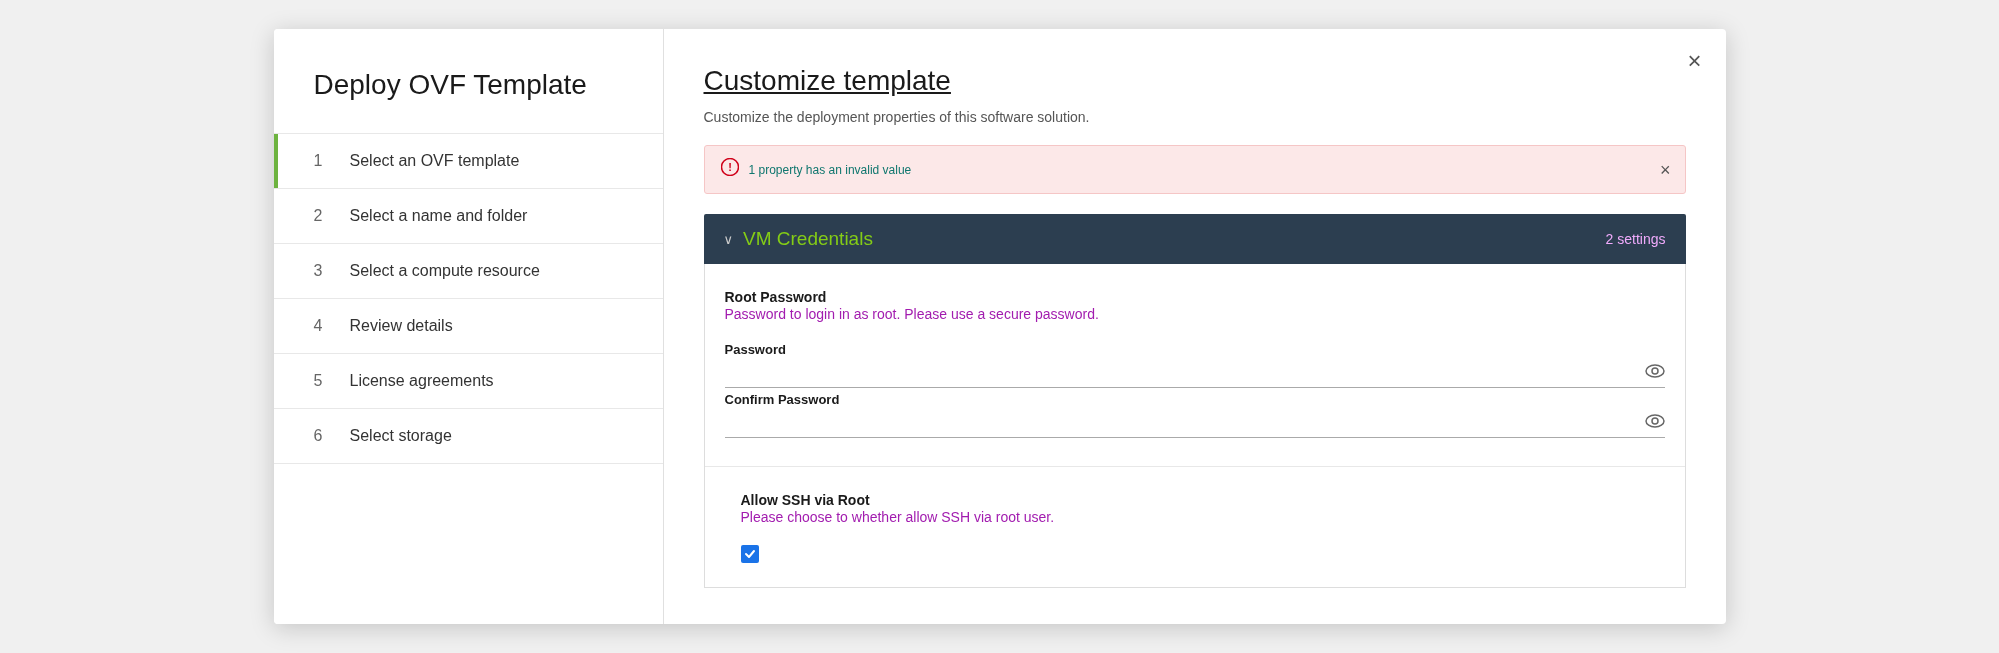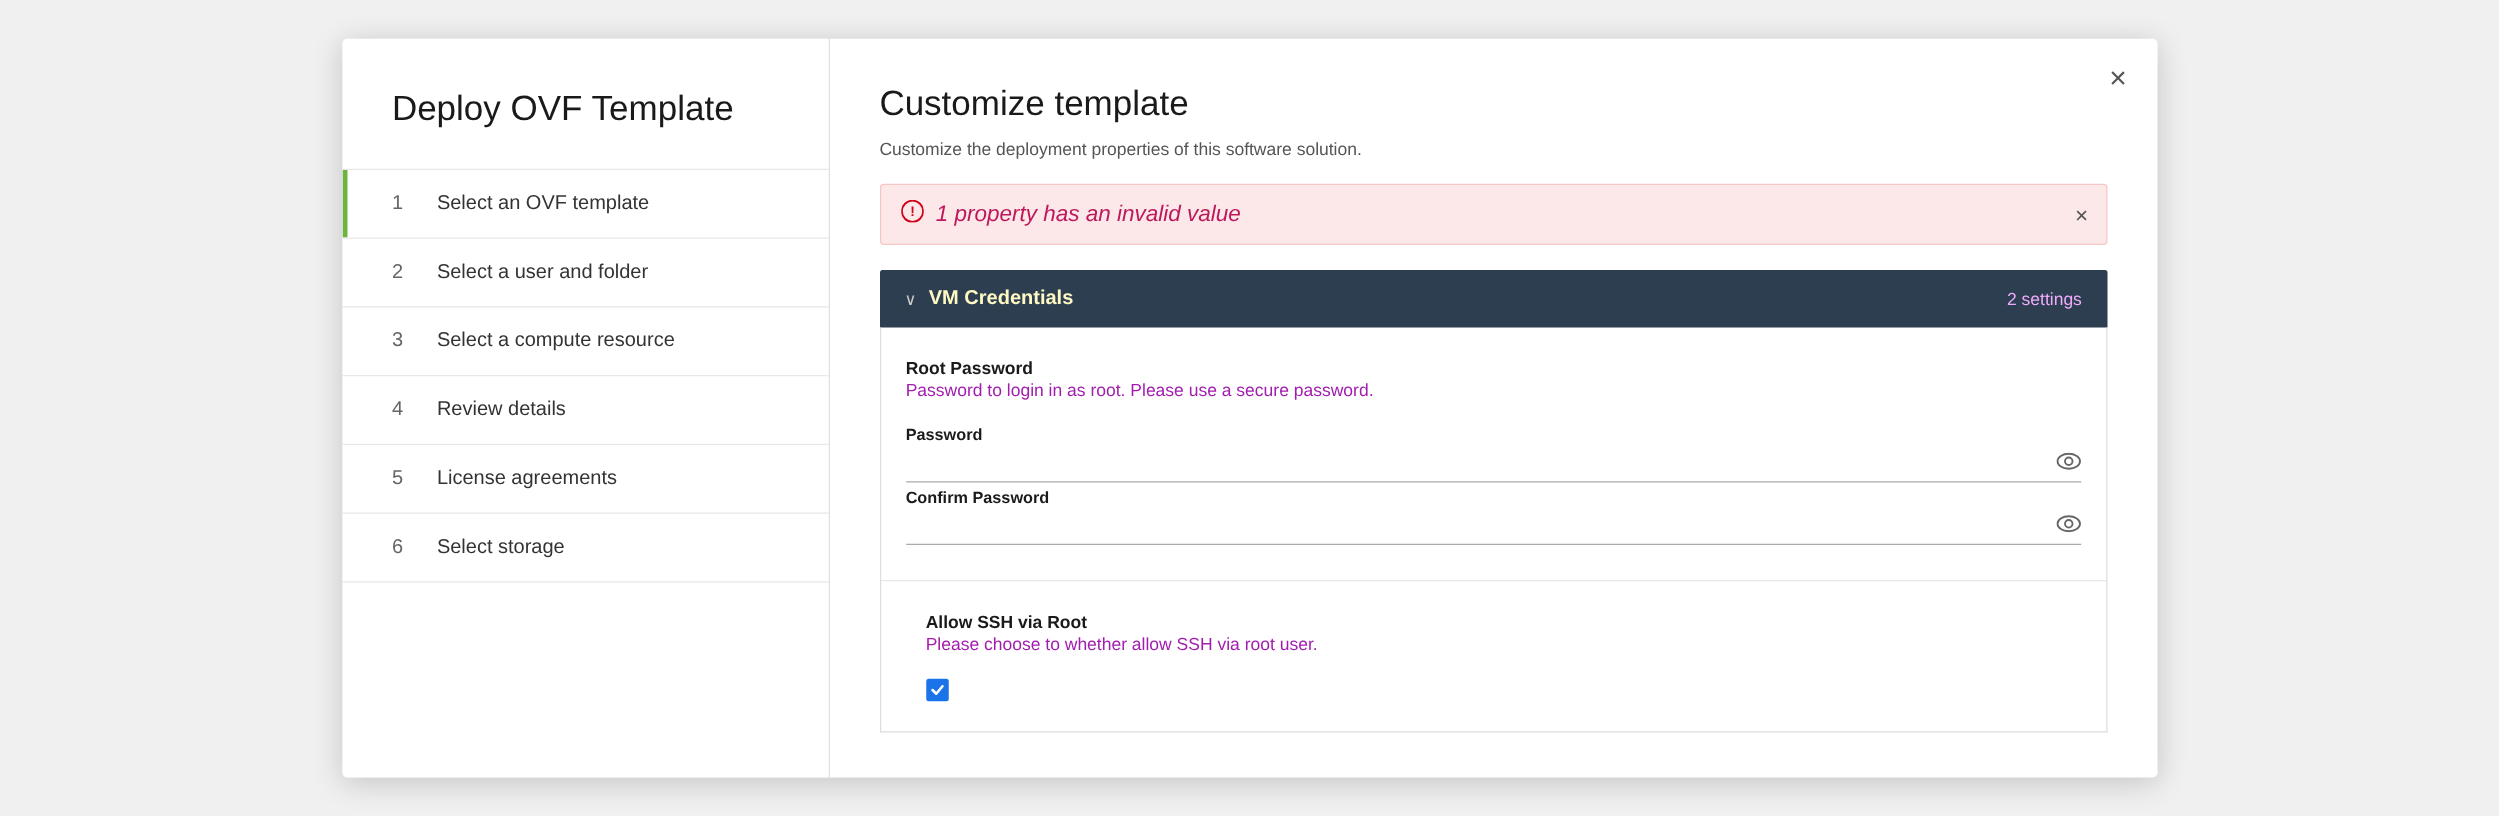--- a/index.html
+++ b/index.html
@@ -76,20 +76,21 @@
       flex: 1;
       padding: 36px 40px 36px 40px;
       overflow-y: auto;
       position: relative;
     }
     .content-title {
       font-size: 28px;
       font-weight: 300;
       color: #1a1a1a;
       margin-bottom: 12px;
+      text-decoration: underline;
     }
     .content-subtitle {
       font-size: 14px;
       color: #555;
       margin-bottom: 20px;
     }
     
     .error-banner {
       display: flex;
       align-items: center;
@@ -100,24 +101,23 @@
       margin-bottom: 20px;
       position: relative;
     }
     .error-banner .error-icon {
       color: #d0021b;
       font-size: 18px;
       margin-right: 10px;
       flex-shrink: 0;
     }
     .error-banner .error-text {
-      color: #be185d;
-      font-size: 18px;
-      flex: 1;
-      font-style: italic;
+      color: #0f766e;
+      font-size: 12px;
+      flex: 1;
     }
     .error-banner .close-btn {
       position: absolute;
       right: 14px;
       top: 50%;
       transform: translateY(-50%);
       cursor: pointer;
       color: #555;
       font-size: 18px;
       background: none;
@@ -133,23 +133,23 @@
       padding: 14px 20px;
       border-radius: 2px 2px 0 0;
       margin-bottom: 0;
     }
     .section-header .chevron {
       font-size: 13px;
       margin-right: 10px;
       color: #ccc;
     }
     .section-header .section-title {
-      font-size: 16px;
-      font-weight: 700;
-      color: #fef9c3;
+      font-size: 19px;
+      font-weight: 400;
+      color: #84cc16;
       flex: 1;
     }
     .section-header .section-count {
       font-size: 14px;
       color: #f0abfc;
     }
     
     .section-body {
       border: 1px solid #ddd;
       border-top: none;
@@ -254,21 +254,21 @@
 
   <div class="sidebar">
     <h1 class="sidebar-title">Deploy OVF Template</h1>
     <ul class="sidebar-steps">
       <li class="sidebar-step active">
         <span class="step-num">1</span>
         <span class="step-label">Select an OVF template</span>
       </li>
       <li class="sidebar-step">
         <span class="step-num">2</span>
-        <span class="step-label">Select a user and folder</span>
+        <span class="step-label">Select a name and folder</span>
       </li>
       <li class="sidebar-step">
         <span class="step-num">3</span>
         <span class="step-label">Select a compute resource</span>
       </li>
       <li class="sidebar-step">
         <span class="step-num">4</span>
         <span class="step-label">Review details</span>
       </li>
       <li class="sidebar-step">

